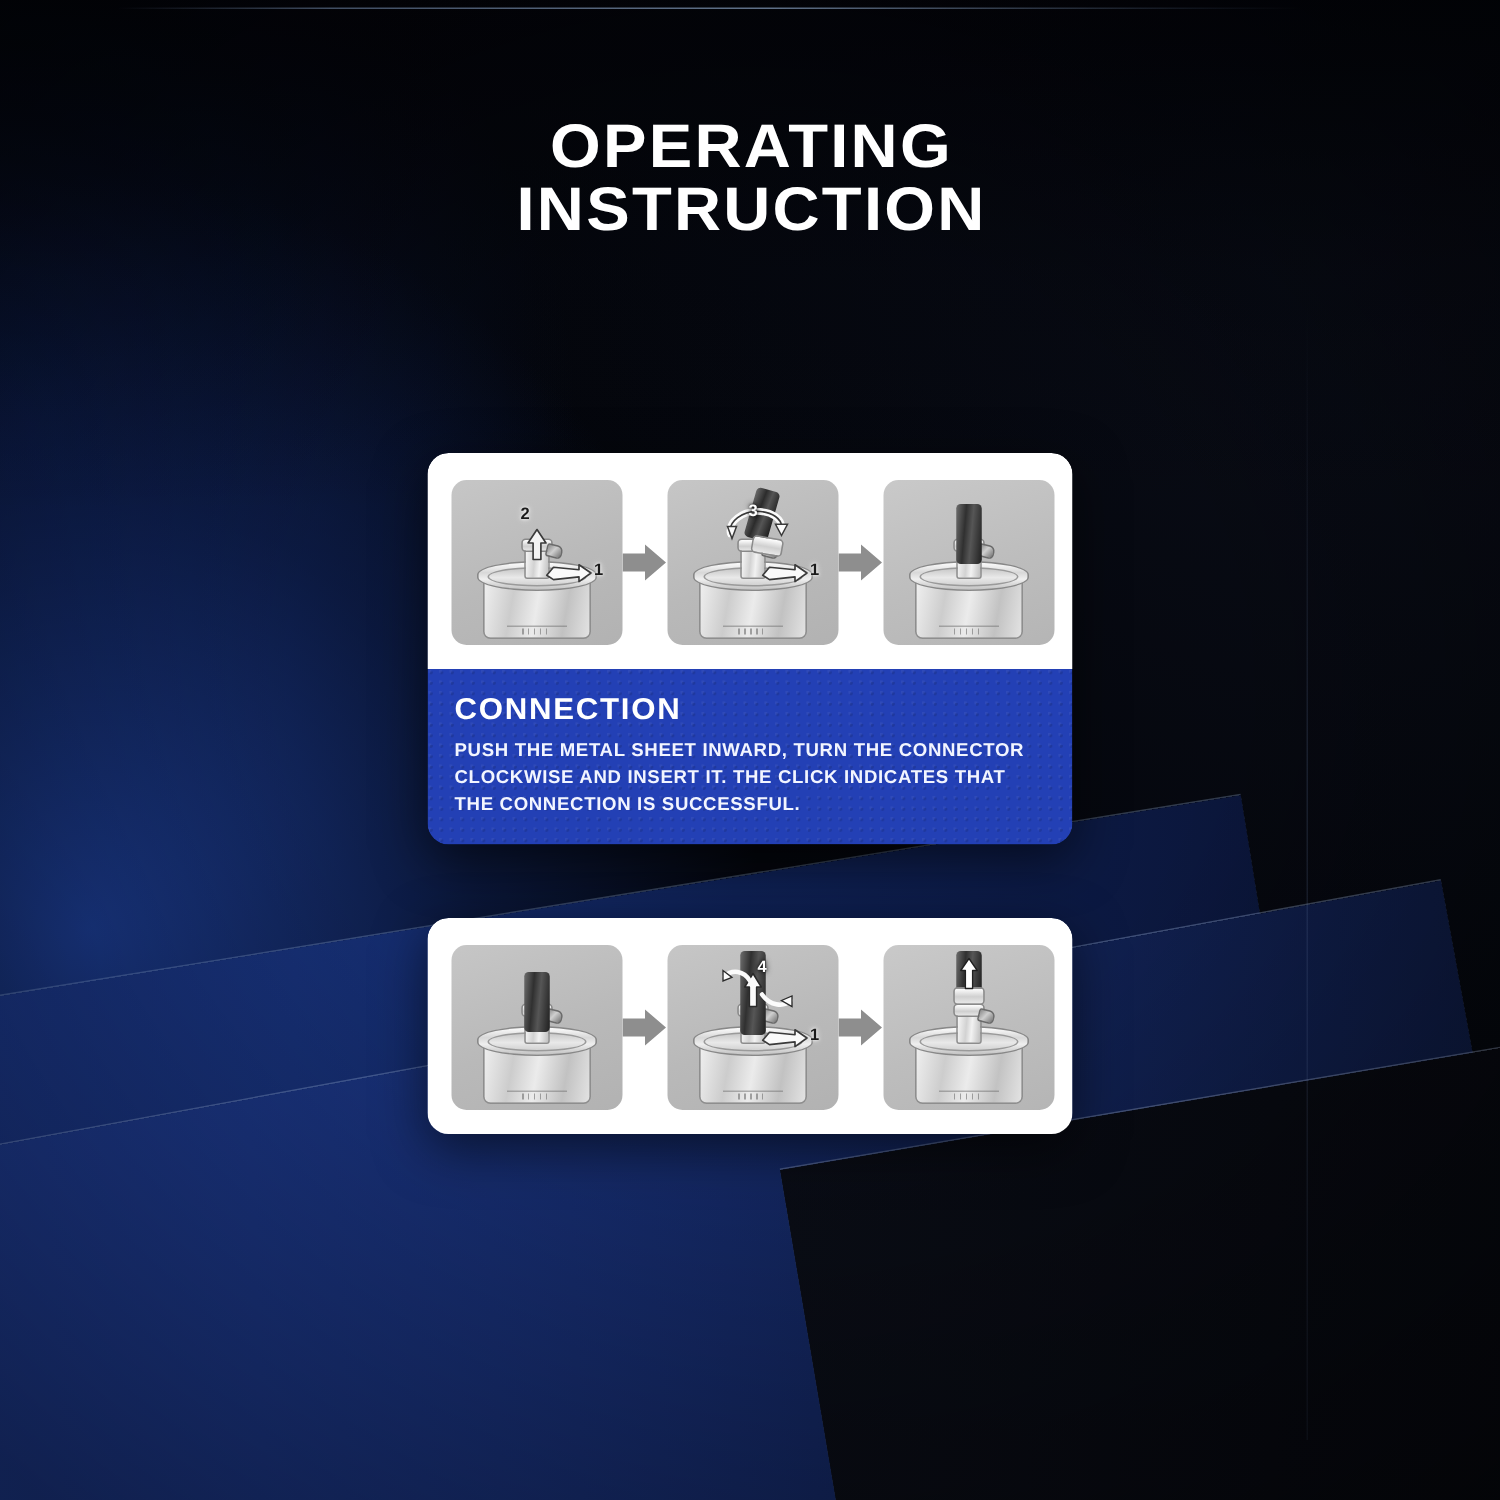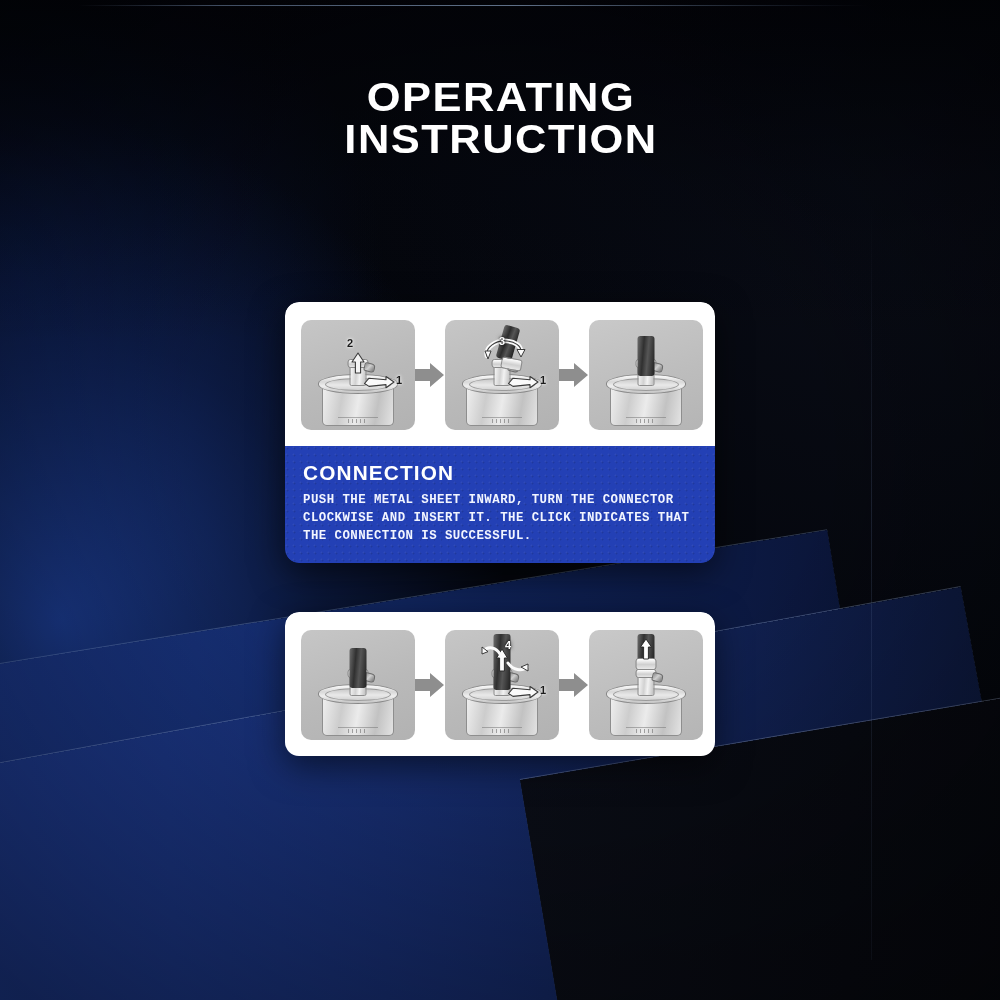--- a/index.html
+++ b/index.html
@@ -235,21 +235,21 @@
     font-size:20px;
     letter-spacing:1.1px;
     line-height:22px;
     text-transform:uppercase;
     margin-bottom:7px;
     transform:scaleX(1.04);
     transform-origin:left center;
   }
   .card-body {
     color:#f2f5ff;
-    font-family:Liberation Mono, monospace;
+    font-family:Liberation Sans, sans-serif;
     font-weight:700;
     font-size:12.4px;
     letter-spacing:0.45px;
     line-height:18px;
     text-transform:uppercase;
   }
   #card-disconnect .card-body { line-height:23px; letter-spacing:0.5px; }
 </style>
 </head>
 <body>

